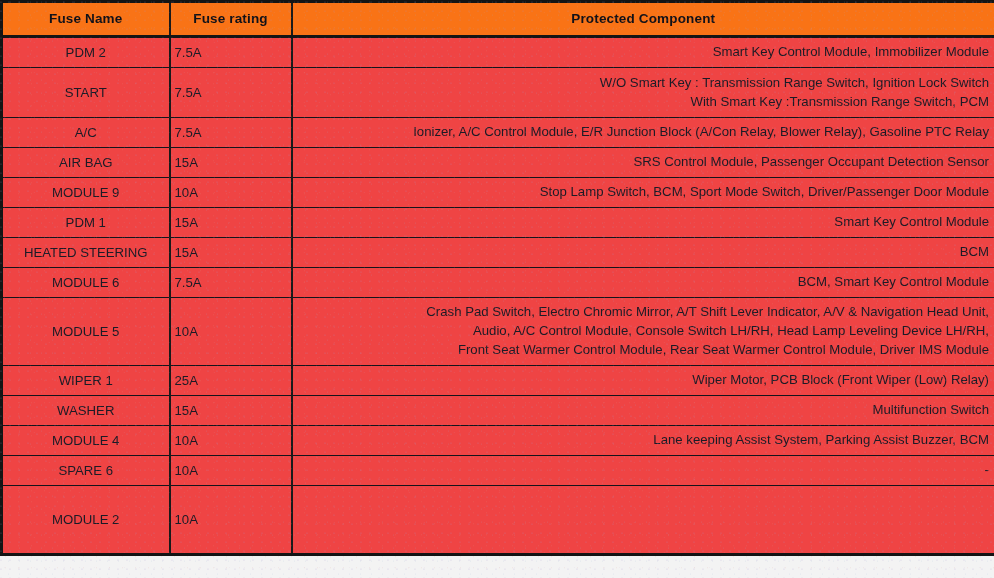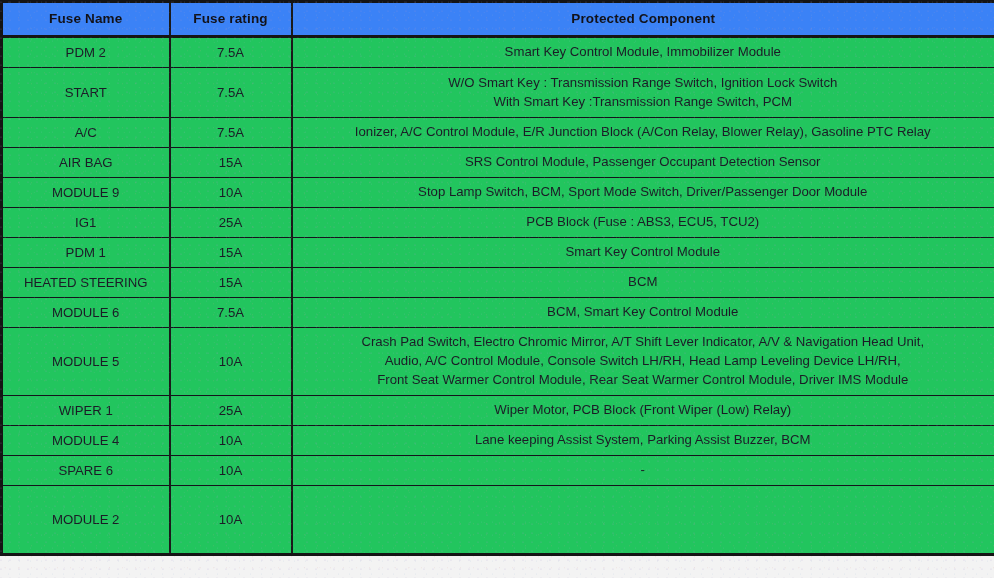--- a/index.html
+++ b/index.html
@@ -33,57 +33,57 @@
     border-bottom: 3px solid #141414;
     border-left: 3px solid #141414;
     border-right: 3px solid #141414;
   }
 
   table.fuse-table col.c-name   { width: 168px; }
   table.fuse-table col.c-rating { width: 122px; }
   table.fuse-table col.c-prot   { width: 704px; }
 
   thead tr.header-row th {
-    background: #3b82f6;
+    background: #f97316;
     border-bottom: 3px solid #141414;
     border-right: 2px solid #1a1a1a;
     font-size: 13.5px;
     font-weight: bold;
     letter-spacing: 0.15px;
     text-align: center;
     padding: 6px 4px 7px 4px;
     height: 19px;
     vertical-align: middle;
     color: #111118;
   }
   thead tr.header-row th:last-child { border-right: none; }
 
   tbody td {
     border-bottom: 1.5px solid #14141c;
     border-right: 2px solid #1a1a1a;
-    background: #22c55e;
+    background: #ef4444;
     font-size: 13.2px;
     vertical-align: middle;
     color: #1b1b26;
   }
   tbody tr:last-child td { border-bottom: none; }
   tbody td.cell-prot { border-right: none; }
 
   td.cell-name {
     text-align: center;
     padding: 3px 4px;
     white-space: nowrap;
   }
   td.cell-rating {
-    text-align: center;
+    text-align: left;
     padding: 3px 4px;
     white-space: nowrap;
   }
   td.cell-prot {
-    text-align: center;
+    text-align: right;
     padding: 4px 5px 4px 4px;
     line-height: 1.42;
   }
   td.cell-prot .prot-line {
     display: block;
     white-space: nowrap;
   }
 
   
   tr.rh-1 td { height: 21px; }
@@ -152,27 +152,20 @@
           </td>
         </tr>
         <tr class="rh-1">
           <td class="cell-name">MODULE 9</td>
           <td class="cell-rating">10A</td>
           <td class="cell-prot">
             <span class="prot-line">Stop Lamp Switch, BCM, Sport Mode Switch, Driver/Passenger Door Module</span>
           </td>
         </tr>
         <tr class="rh-1">
-          <td class="cell-name">IG1</td>
-          <td class="cell-rating">25A</td>
-          <td class="cell-prot">
-            <span class="prot-line">PCB Block (Fuse : ABS3, ECU5, TCU2)</span>
-          </td>
-        </tr>
-        <tr class="rh-1">
           <td class="cell-name">PDM 1</td>
           <td class="cell-rating">15A</td>
           <td class="cell-prot">
             <span class="prot-line">Smart Key Control Module</span>
           </td>
         </tr>
         <tr class="rh-1">
           <td class="cell-name">HEATED STEERING</td>
           <td class="cell-rating">15A</td>
           <td class="cell-prot">
@@ -193,20 +186,27 @@
             <span class="prot-line">Crash Pad Switch, Electro Chromic Mirror, A/T Shift Lever Indicator, A/V &amp; Navigation Head Unit,</span>
             <span class="prot-line">Audio, A/C Control Module, Console Switch LH/RH, Head Lamp Leveling Device LH/RH,</span>
             <span class="prot-line">Front Seat Warmer Control Module, Rear Seat Warmer Control Module, Driver IMS Module</span>
           </td>
         </tr>
         <tr class="rh-1">
           <td class="cell-name">WIPER 1</td>
           <td class="cell-rating">25A</td>
           <td class="cell-prot">
             <span class="prot-line">Wiper Motor, PCB Block (Front Wiper (Low) Relay)</span>
+          </td>
+        </tr>
+        <tr class="rh-1">
+          <td class="cell-name">WASHER</td>
+          <td class="cell-rating">15A</td>
+          <td class="cell-prot">
+            <span class="prot-line">Multifunction Switch</span>
           </td>
         </tr>
         <tr class="rh-1">
           <td class="cell-name">MODULE 4</td>
           <td class="cell-rating">10A</td>
           <td class="cell-prot">
             <span class="prot-line">Lane keeping Assist System, Parking Assist Buzzer, BCM</span>
           </td>
         </tr>
         <tr class="rh-1">

